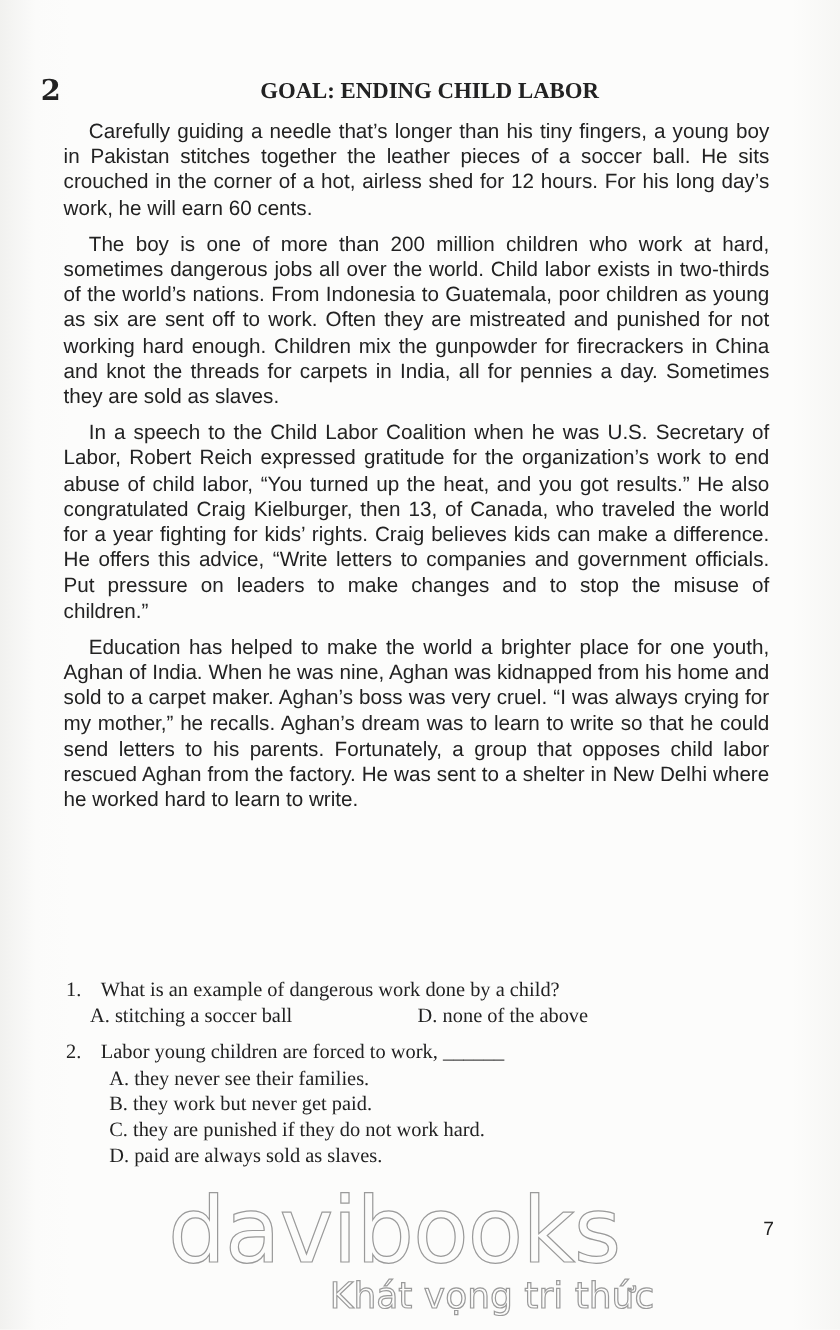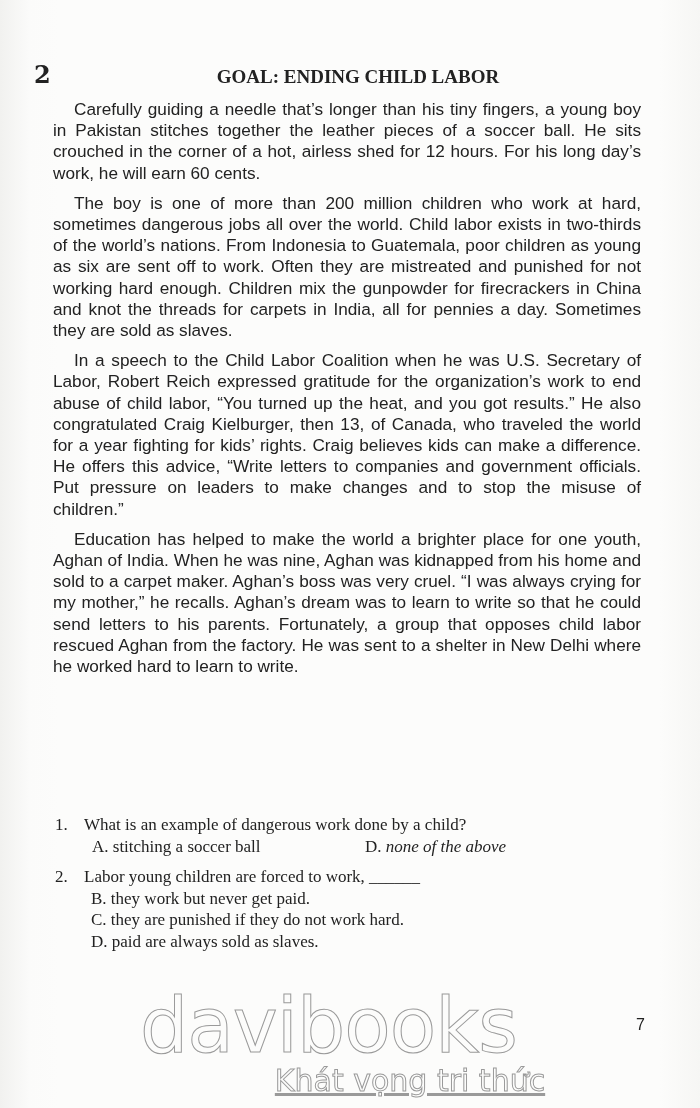--- a/index.html
+++ b/index.html
@@ -30,36 +30,36 @@
       text-align: justify; color: #222;
     }
     .body-text p { margin: 0 0 9px 0; text-indent: 21px; hyphens: manual; }
     .questions {
       position: absolute; left: 55px; top: 814px; width: 560px;
       font-family: "Liberation Serif", serif; font-size: 17px; line-height: 21.5px; color: #222;
     }
     .q { margin-bottom: 9px; }
     .q-stem { display: flex; }
     .q-num { width: 29px; flex: none; }
-    .choices-grid { display: grid; grid-template-columns: 273px 260px; margin-left: 37px; }
+    .choices-grid { display: grid; grid-template-columns: 273px 260px; margin-left: 20px; }
     .choices-list { margin-left: 36px; }
-    .italic { font-style: italic; }
+    .italic { }
     .page-number {
       position: absolute; left: 636px; top: 1016px;
       font-family: "Liberation Sans", sans-serif; font-size: 16px; color: #222;
     }
     .watermark {
       position: absolute; left: 140px; top: 988px; width: 420px; 
       font-family: "DejaVu Sans", sans-serif; font-size: 76px; letter-spacing: -1px;
       color: transparent; -webkit-text-stroke: 1px #9a9a9a; line-height: 76px;
     }
     .watermark-tagline {
       position: absolute; left: 240px; top: 1063px; width: 340px; text-align: center;
       font-family: "DejaVu Sans", sans-serif; font-size: 30px;
-      color: transparent; text-decoration: underline; -webkit-text-stroke: 1px #9a9a9a;
+      color: transparent; -webkit-text-stroke: 1px #9a9a9a;
     }
   </style>
 </head>
 <body>
 
 <div class="page">
 
   <div class="chapter-num">2</div>
   <div class="chapter-title">GOAL: ENDING CHILD LABOR</div>
 
@@ -80,20 +80,21 @@
         <span>A. stitching a soccer ball</span>
         <span class="choice-d-italic">D. <span class="italic">none of the above</span></span>
       </div>
     </div>
     <div class="q">
       <div class="q-stem">
         <span class="q-num">2.</span>
         <span>Labor young children are forced to work, ______</span>
       </div>
       <div class="choices-list">
+        <div>A. they never see their families.</div>
         <div>B. they work but never get paid.</div>
         <div>C. they are punished if they do not work hard.</div>
         <div>D. paid are always sold as slaves.</div>
       </div>
     </div>
   </div>
 
   <div class="watermark">davibooks</div>
   <div class="watermark-tagline">Khát vọng tri thức</div>
   <div class="page-number">7</div>

